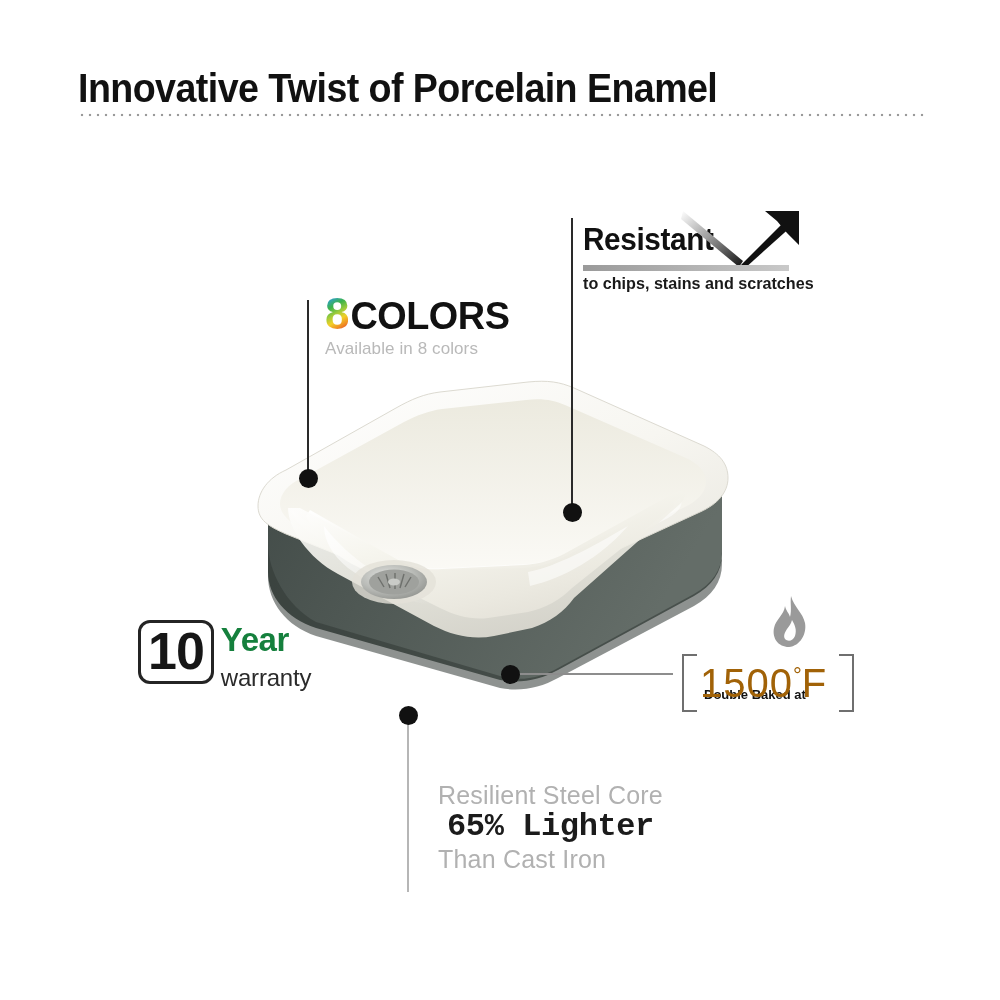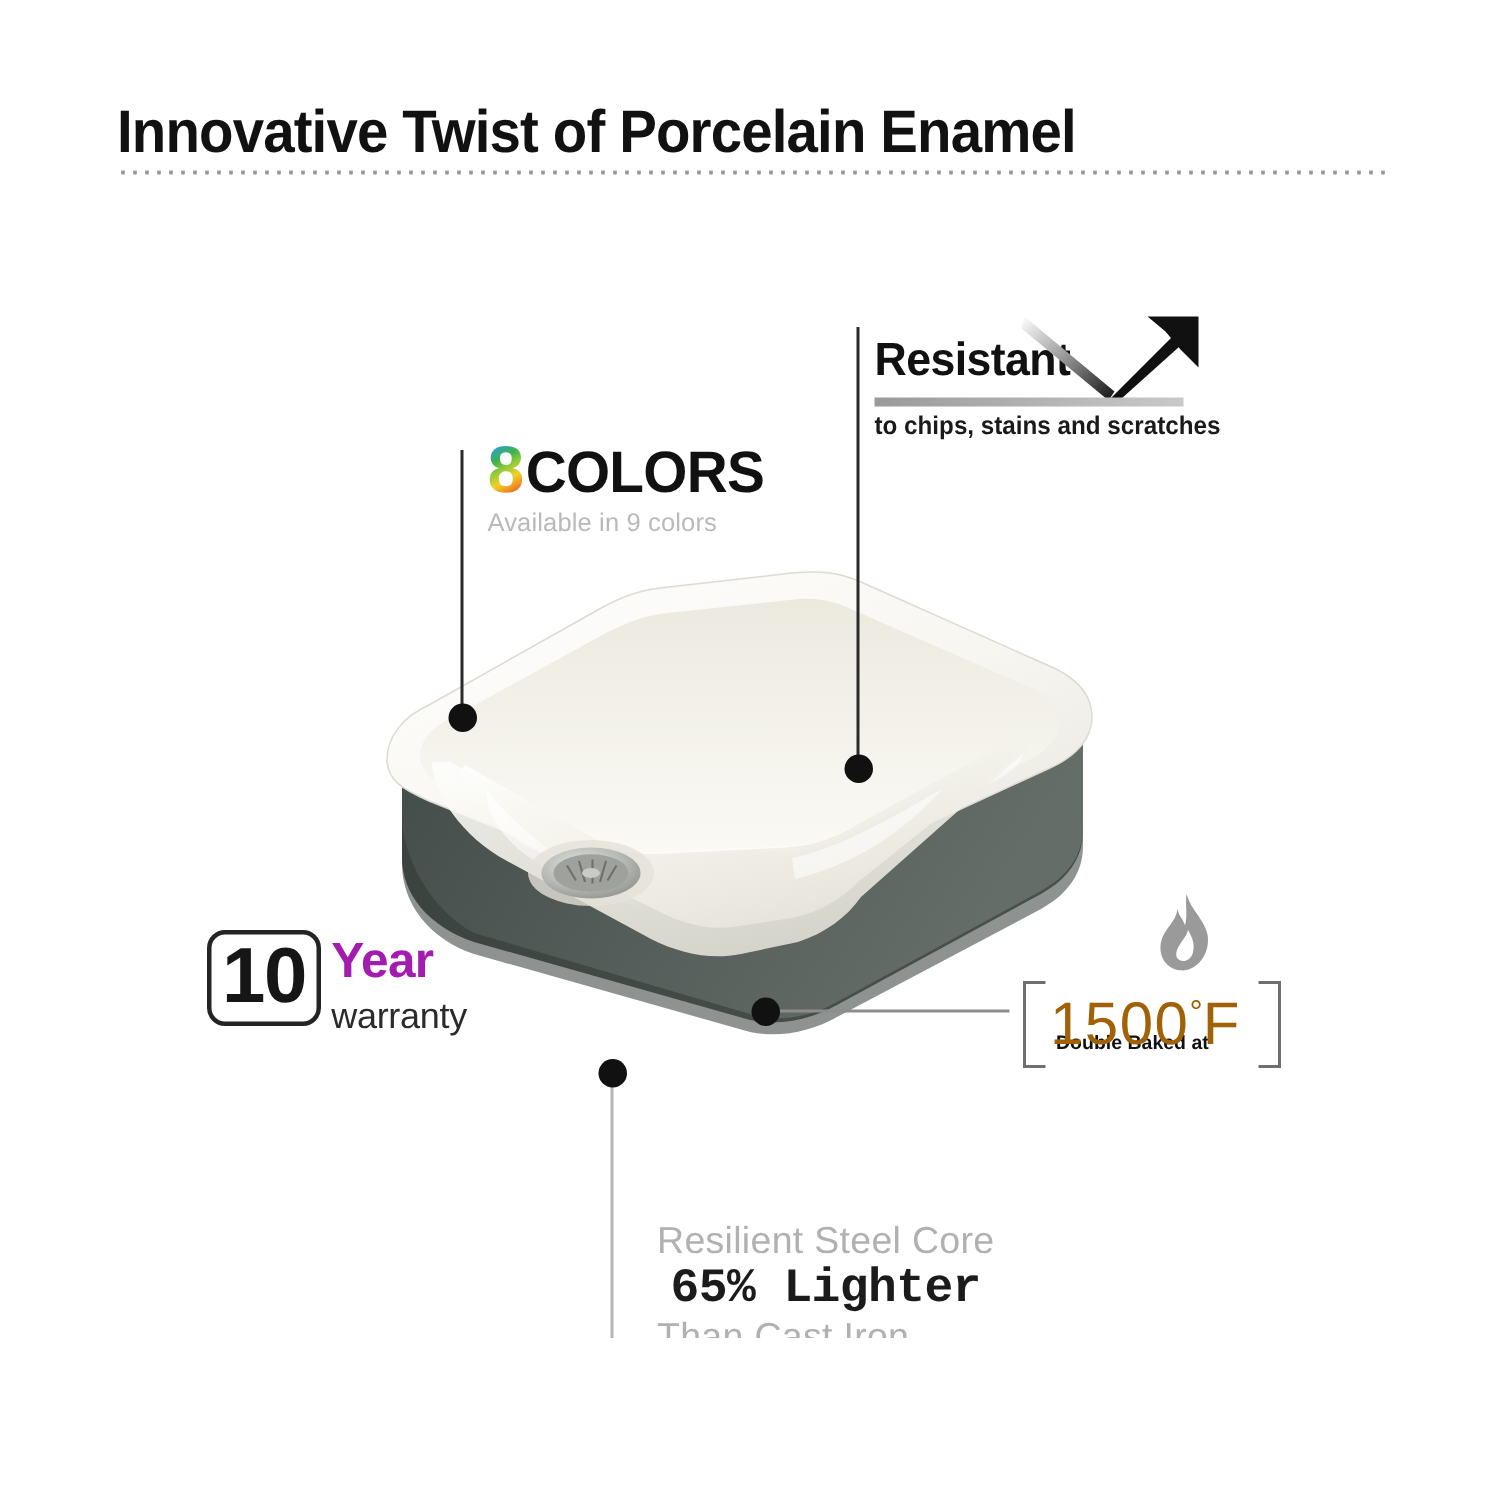--- a/index.html
+++ b/index.html
@@ -190,21 +190,21 @@
     letter-spacing: -1px;
   }
   .warranty-text {
     margin-left: 7px;
     margin-top: 3px;
     line-height: 1;
   }
   .warranty-year {
     font-size: 33px;
     font-weight: bold;
-    color: #a21caf;
+    color: #15803d;
     font-family: "Liberation Sans Narrow", "Liberation Sans", sans-serif;
     letter-spacing: -0.4px;
   }
   .warranty-word {
     font-size: 24px;
     color: #2b2b2b;
     font-family: "Liberation Sans", sans-serif;
     letter-spacing: -0.2px;
     margin-top: 10px;
   }
@@ -267,21 +267,21 @@
   .temp-big .deg {
     font-size: 22px;
     vertical-align: 14px;
     letter-spacing: 0;
   }
 
   
   .steel-callout {
     position: absolute;
     left: 438px;
-    top: 814px;
+    top: 782px;
     line-height: 1.08;
   }
   .steel-line1, .steel-line3 {
     font-size: 25px;
     color: #b1b1b1;
     font-family: "Liberation Sans", sans-serif;
     letter-spacing: 0.2px;
   }
   .steel-line2 {
     font-size: 32px;
@@ -446,21 +446,21 @@
   <div class="dot" style="left:501px; top:665px;"></div>
 
   <div class="leader-v gray" style="left:407px; top:720px; height:196px;"></div>
   <div class="dot" style="left:399px; top:706px;"></div>
 
   <div class="colors-callout">
     <div class="colors-head">
       <span class="colors-eight">8</span>
       <span class="colors-word">COLORS</span>
     </div>
-    <div class="colors-sub">Available in 9 colors</div>
+    <div class="colors-sub">Available in 8 colors</div>
   </div>
 
   <div class="resistant-callout">
     <div class="resistant-row">
       <span class="resistant-word">Resistant</span>
       <svg class="resistant-arrow" viewBox="0 0 120 62" xmlns="http://www.w3.org/2000/svg">
         <defs>
           <linearGradient id="arrGrad" x1="0" y1="0" x2="1" y2="1">
             <stop offset="0%" stop-color="#ffffff"></stop>
             <stop offset="45%" stop-color="#9d9d9d"></stop>

